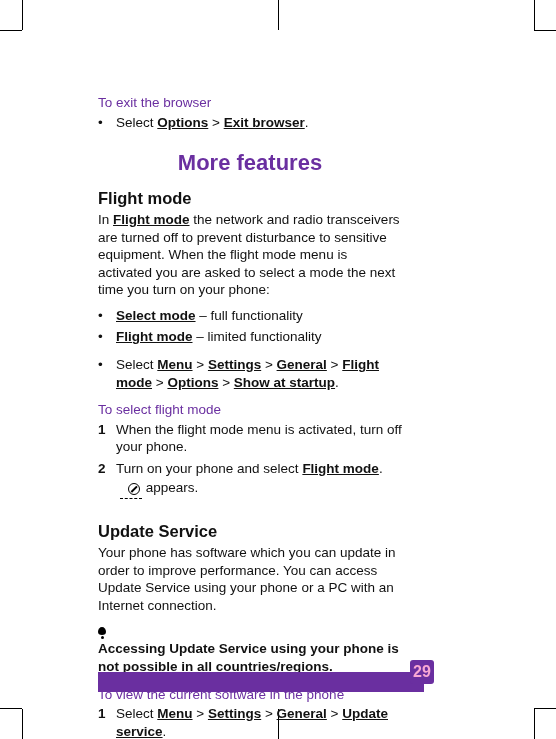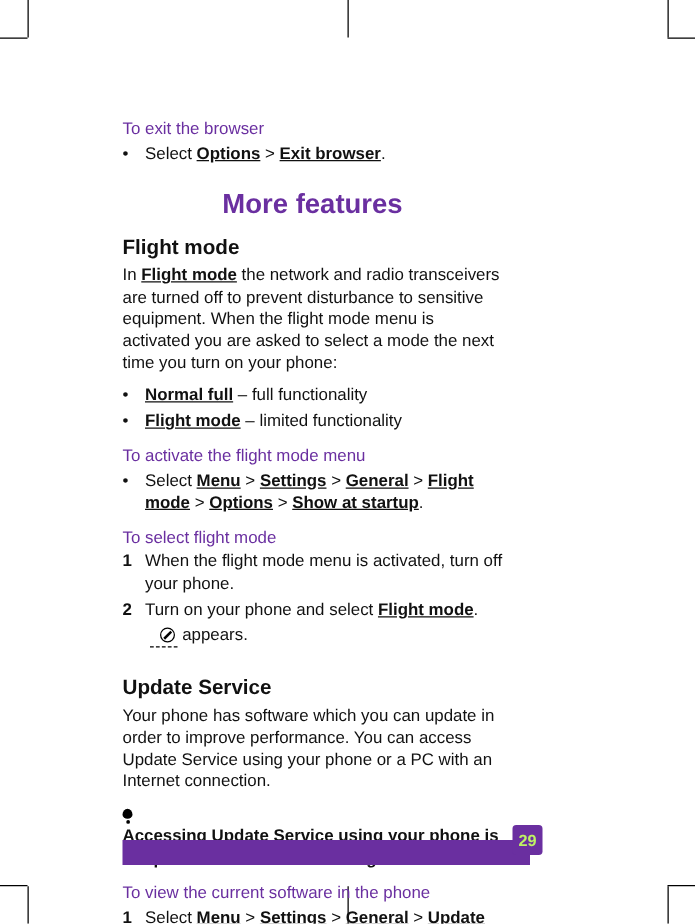--- a/index.html
+++ b/index.html
@@ -41,23 +41,23 @@
     left: 98px; right: 48px;
     bottom: 47px;
     height: 20px;
     background: #6a2fa0;
   }
   .page-num {
     position: absolute;
     right: -10px; top: -12px;
     width: 24px; height: 24px;
     background: #6a2fa0;
-    color: #bef264;
+    color: #f9a8d4;
     font-weight: bold;
-    font-size: 13px;
+    font-size: 16px;
     display: flex; align-items: center; justify-content: center;
     border-radius: 3px;
   }
 
   .prohibit-icon {
     display: inline-block;
     width: 12px; height: 12px;
     border: 1.5px solid #000;
     border-radius: 50%;
     position: relative;
@@ -123,32 +123,31 @@
     <div class="purple-head">More features</div>
 
     <div class="black-head">Flight mode</div>
     <div class="para">
       <span>In </span><b>Flight mode</b><span> the network and radio transceivers are turned off to prevent disturbance to sensitive equipment. When the flight mode menu is activated you are asked to select a mode the next time you turn on your phone:</span>
     </div>
 
     <div class="bullet">
       <div class="mk">•</div>
       <div class="tx">
-        <b>Normal full</b><span> – full functionality</span>
+        <b>Select mode</b><span> – full functionality</span>
       </div>
     </div>
     <div class="bullet">
       <div class="mk">•</div>
       <div class="tx">
         <b>Flight mode</b><span> – limited functionality</span>
       </div>
     </div>
 
     <div class="gap"></div>
-    <div class="purple-sub">To activate the flight mode menu</div>
     <div class="bullet">
       <div class="mk">•</div>
       <div class="tx">
         <span>Select </span><b>Menu</b><span> &gt; </span><b>Settings</b><span> &gt; </span><b>General</b><span> &gt; </span><b>Flight mode</b><span> &gt; </span><b>Options</b><span> &gt; </span><b>Show at startup</b><span>.</span>
       </div>
     </div>
 
     <div class="gap"></div>
     <div class="purple-sub">To select flight mode</div>
     <div class="numitem">

